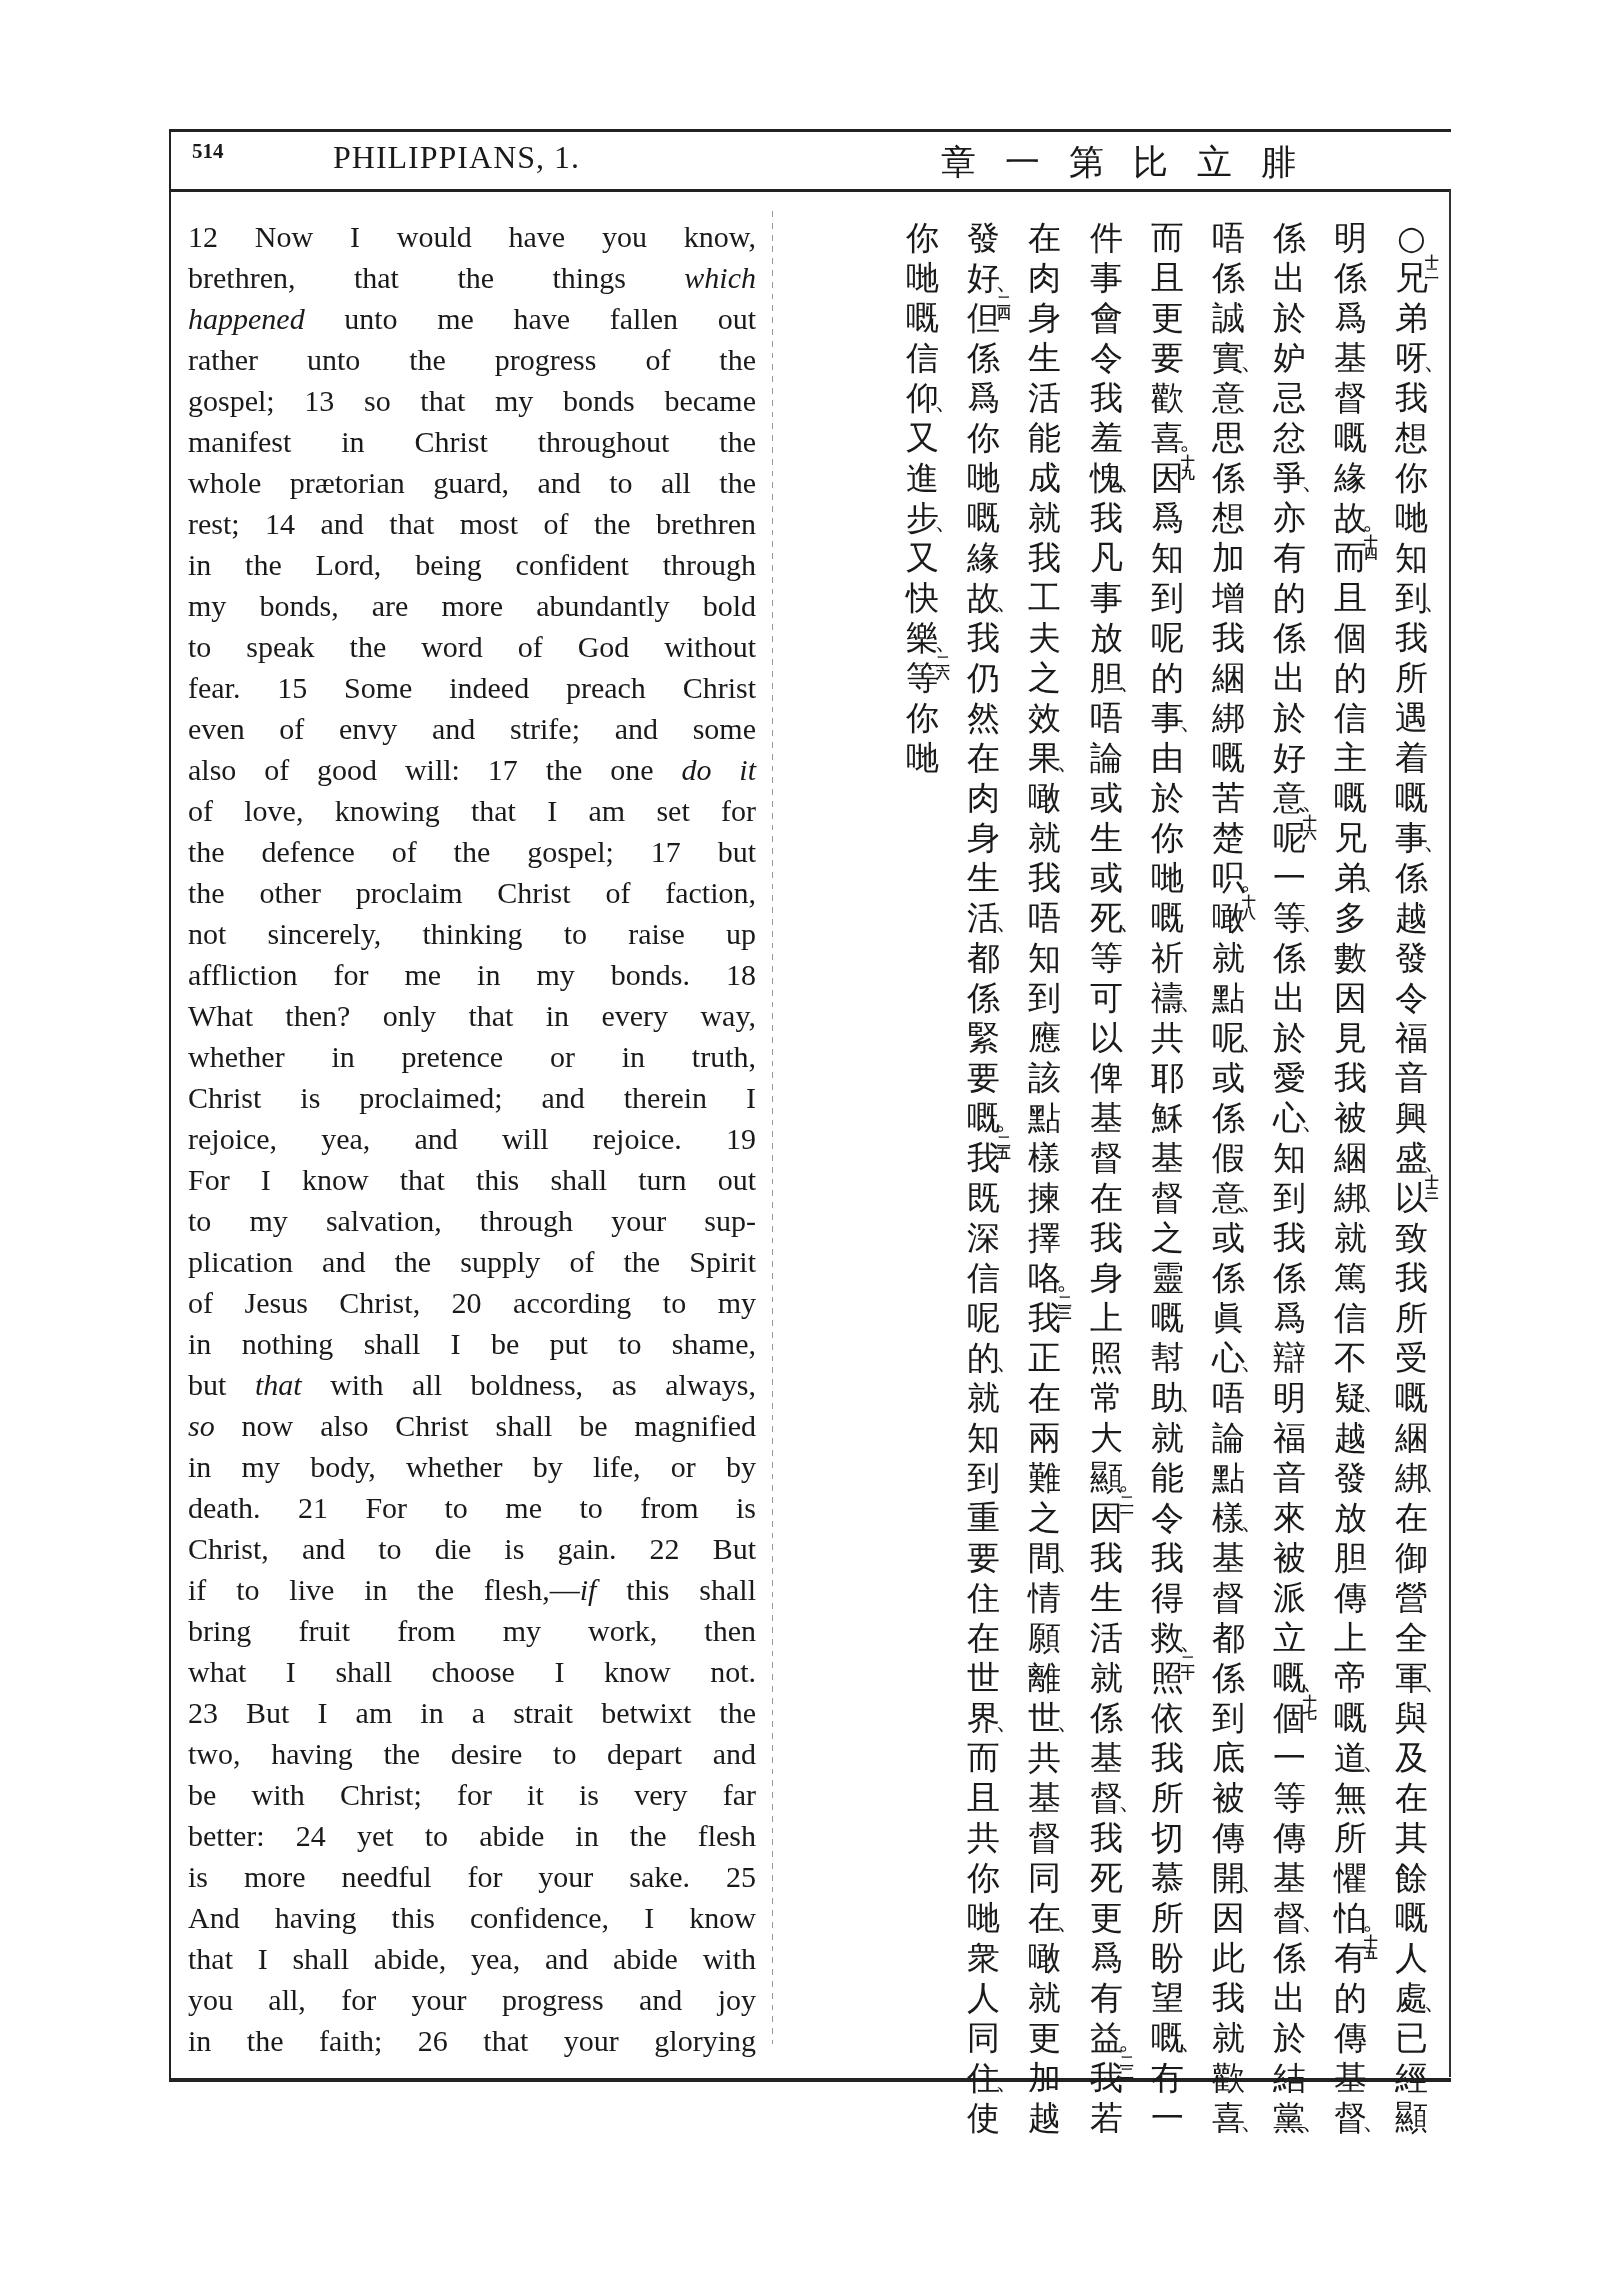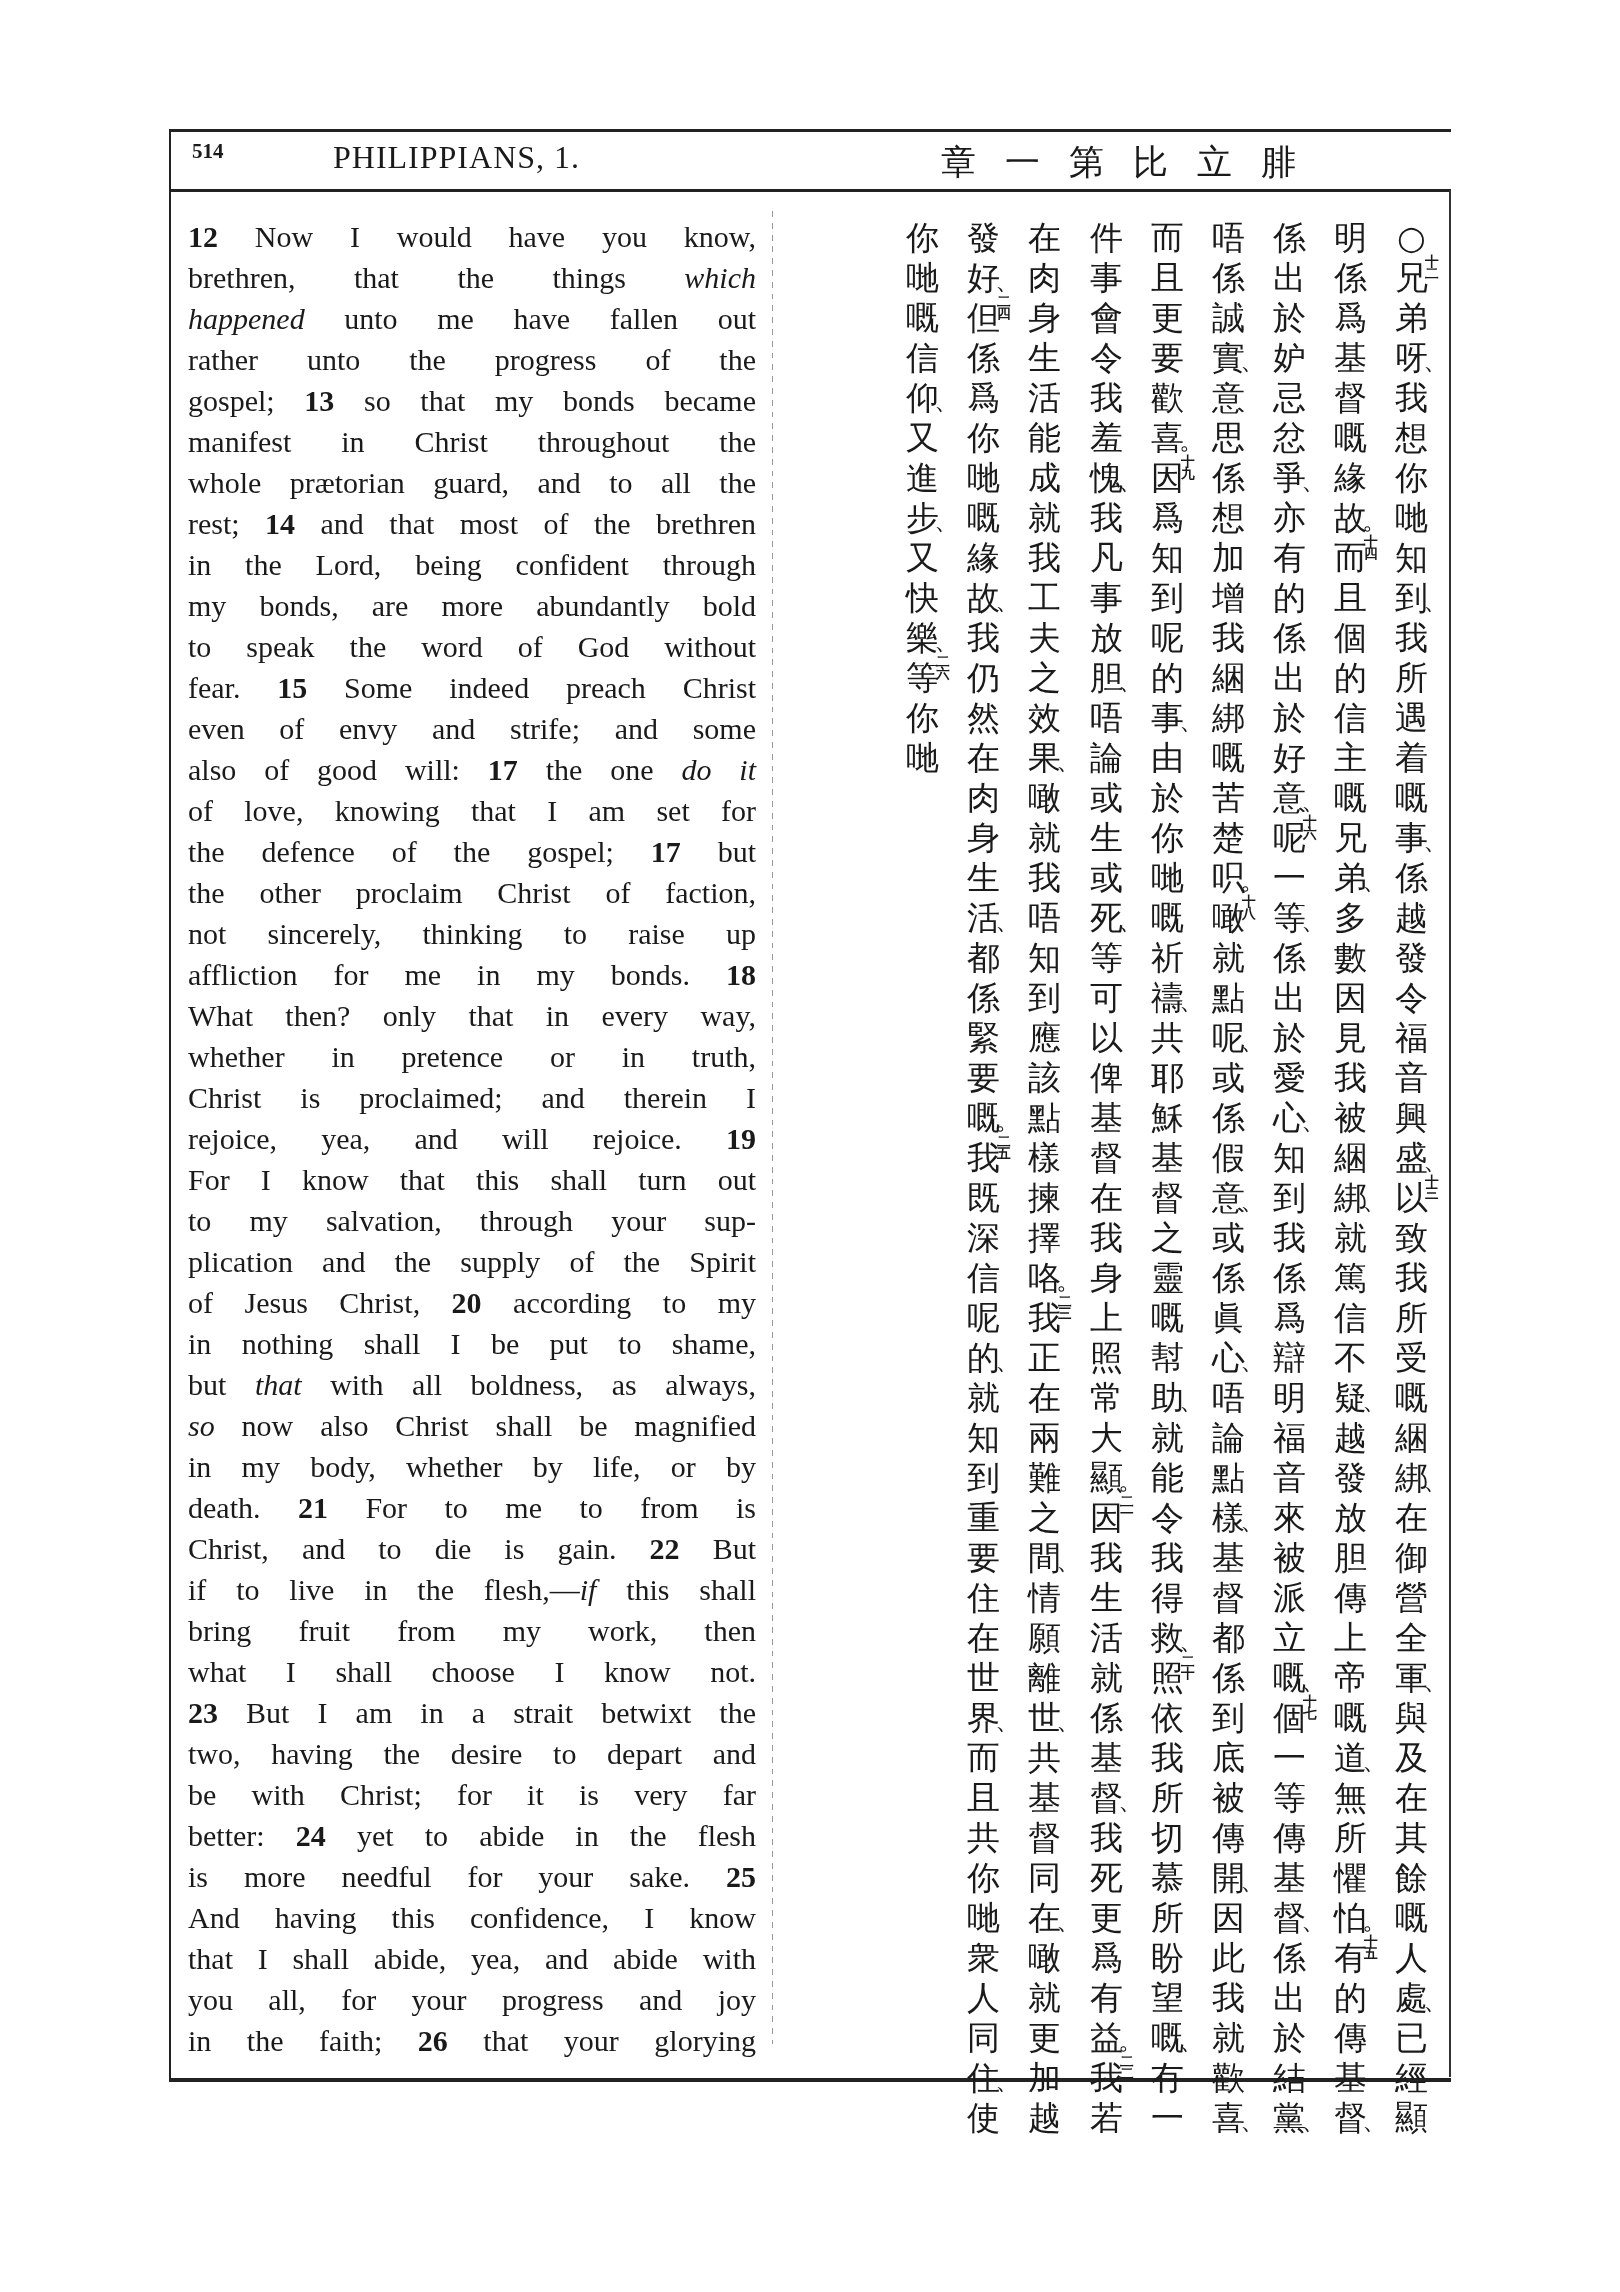--- a/index.html
+++ b/index.html
@@ -12,21 +12,21 @@
   .rule-bottom { position:absolute; left:169px; top:2078px; width:1282px; height:3.9px; background:#222; }
   .divider { position:absolute; left:772px; top:211px; width:1px; height:1833px;
              background:repeating-linear-gradient(to bottom,#999 0 5.9px,transparent 5.9px 11.8px); }
   .page-number { position:absolute; left:192px; top:139px; font-size:21px; font-weight:bold; }
   .running-title { position:absolute; left:333px; top:139px; font-size:32px; letter-spacing:1px; }
   .cn-title { position:absolute; left:941px; top:139px; font-size:35px; letter-spacing:29px;
               font-family:"DejaVu Sans",sans-serif; }
   .english { position:absolute; left:188px; top:216px; width:568px; font-size:30px;
              line-height:41px; text-align:justify; }
   .english .ln { display:block; text-align:justify; text-align-last:justify; white-space:nowrap; height:41px; }
-  .vn { font-weight:bold; }
+  .vn { font-weight:normal; }
   .it { font-style:italic;margin-top:21px; }
   .cn-col { position:absolute; top:218px; width:43px; font-family:"DejaVu Sans",sans-serif;
             font-size:33px; line-height:40px; text-align:center; }
   .cn-ch { display:block; height:40px; position:relative; }
   .cn-ch .p { position:absolute; left:33px; top:2px; font-size:25.5px; }
   .cn-ch .vno { position:absolute; left:35px; top:-2px; font-size:13.7px; font-weight:bold; line-height:11.8px;text-align:center; }
 </style>
 </head>
 <body>
 

